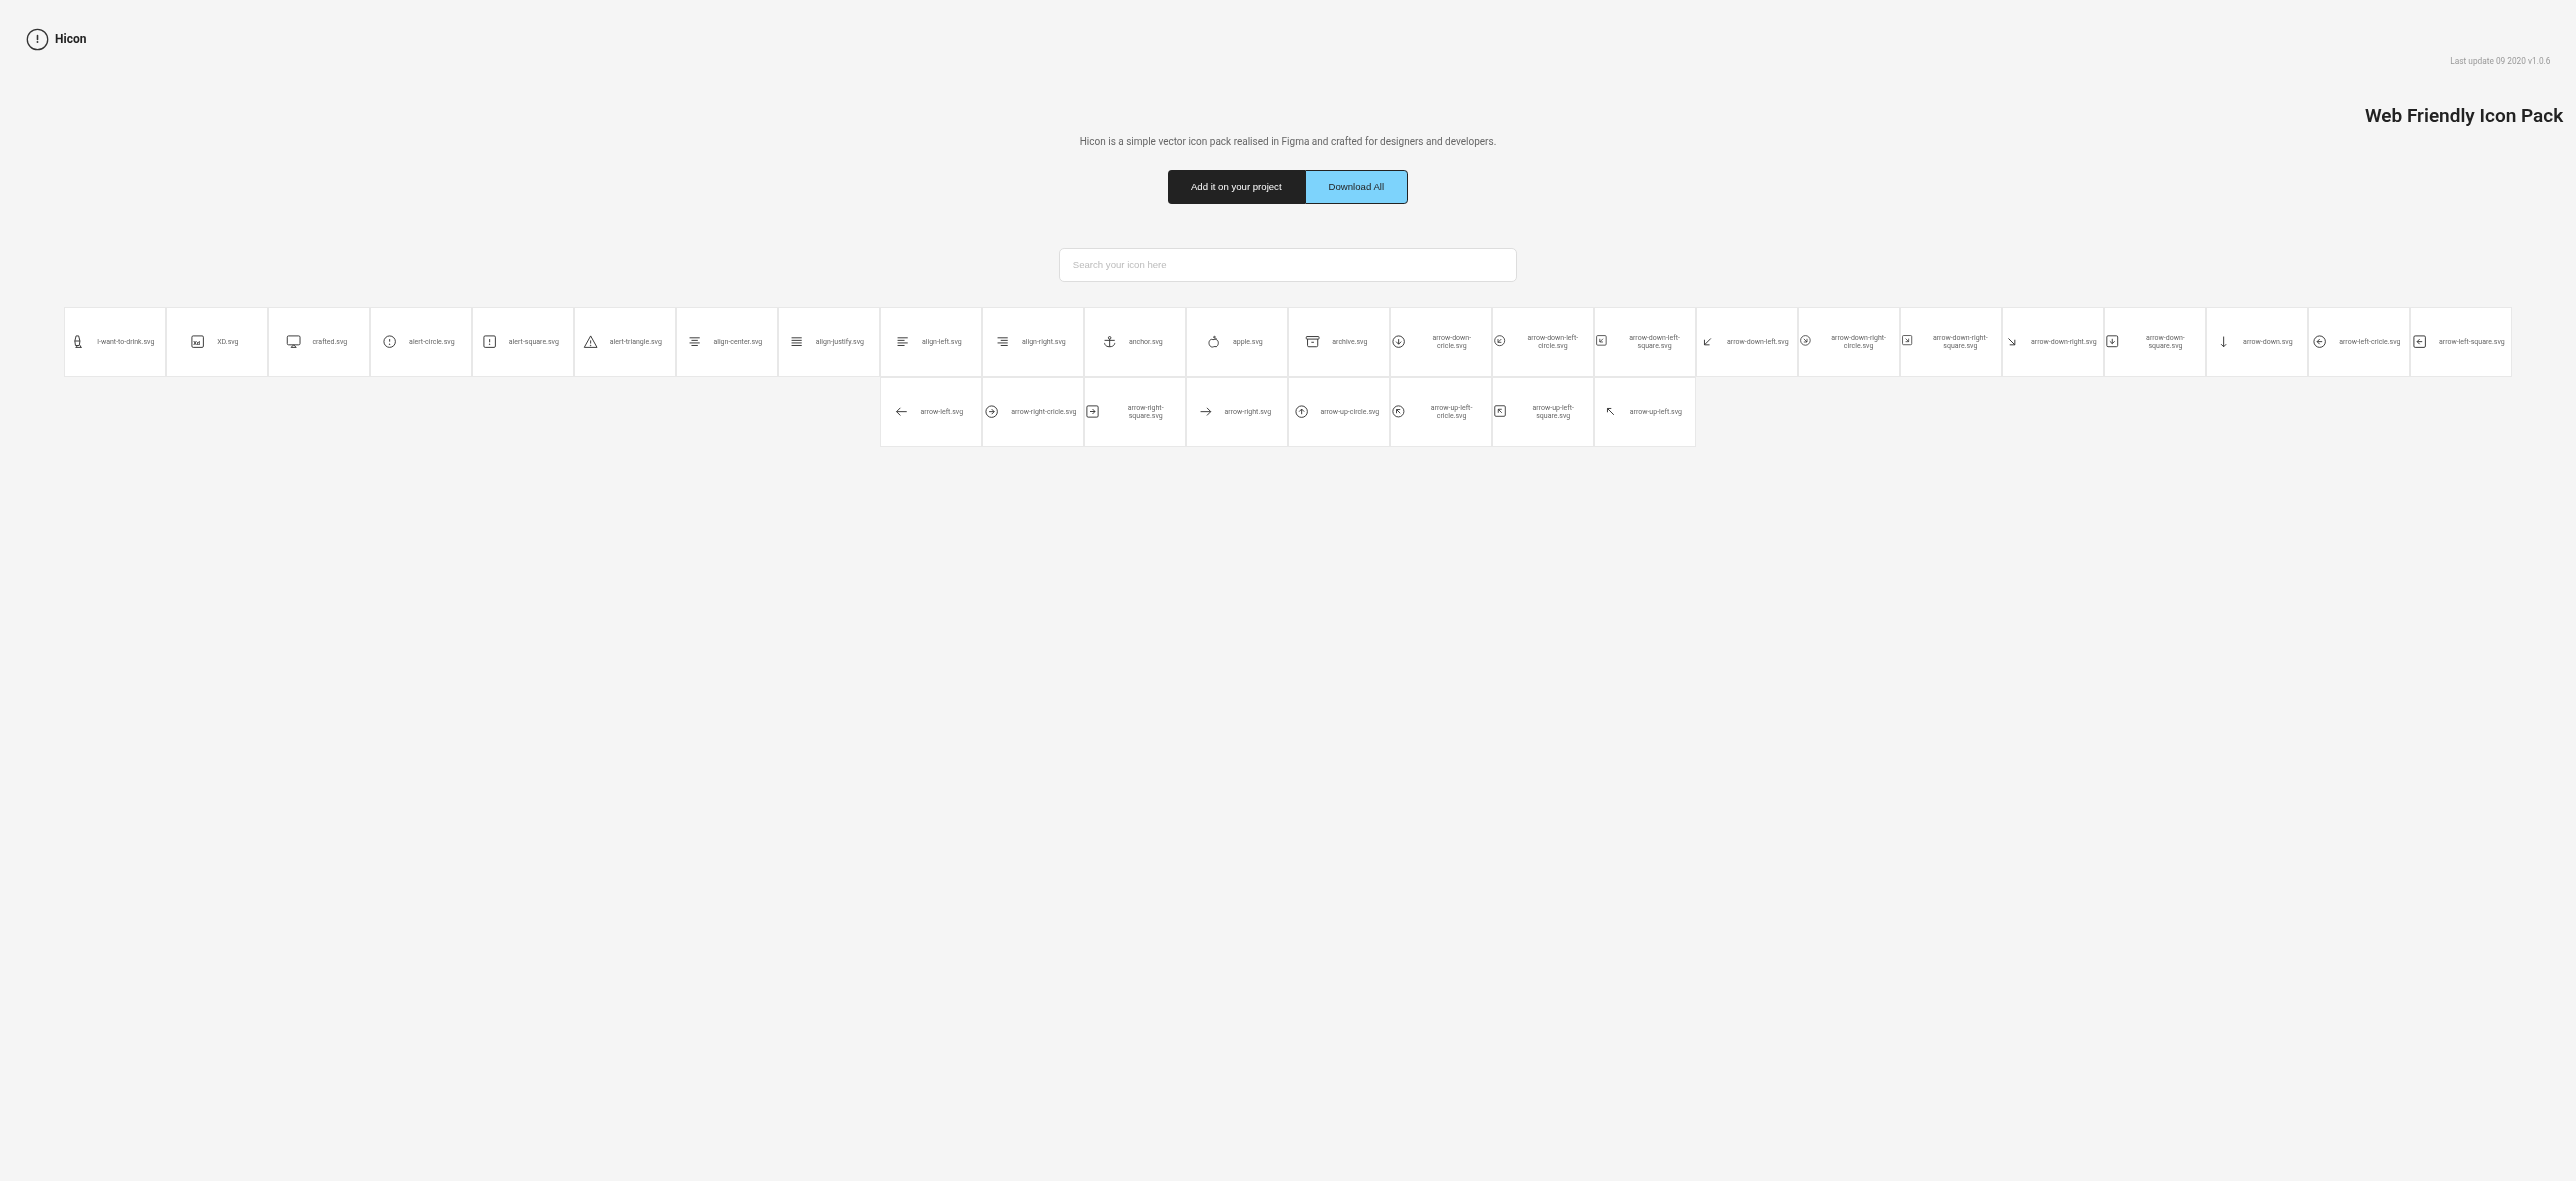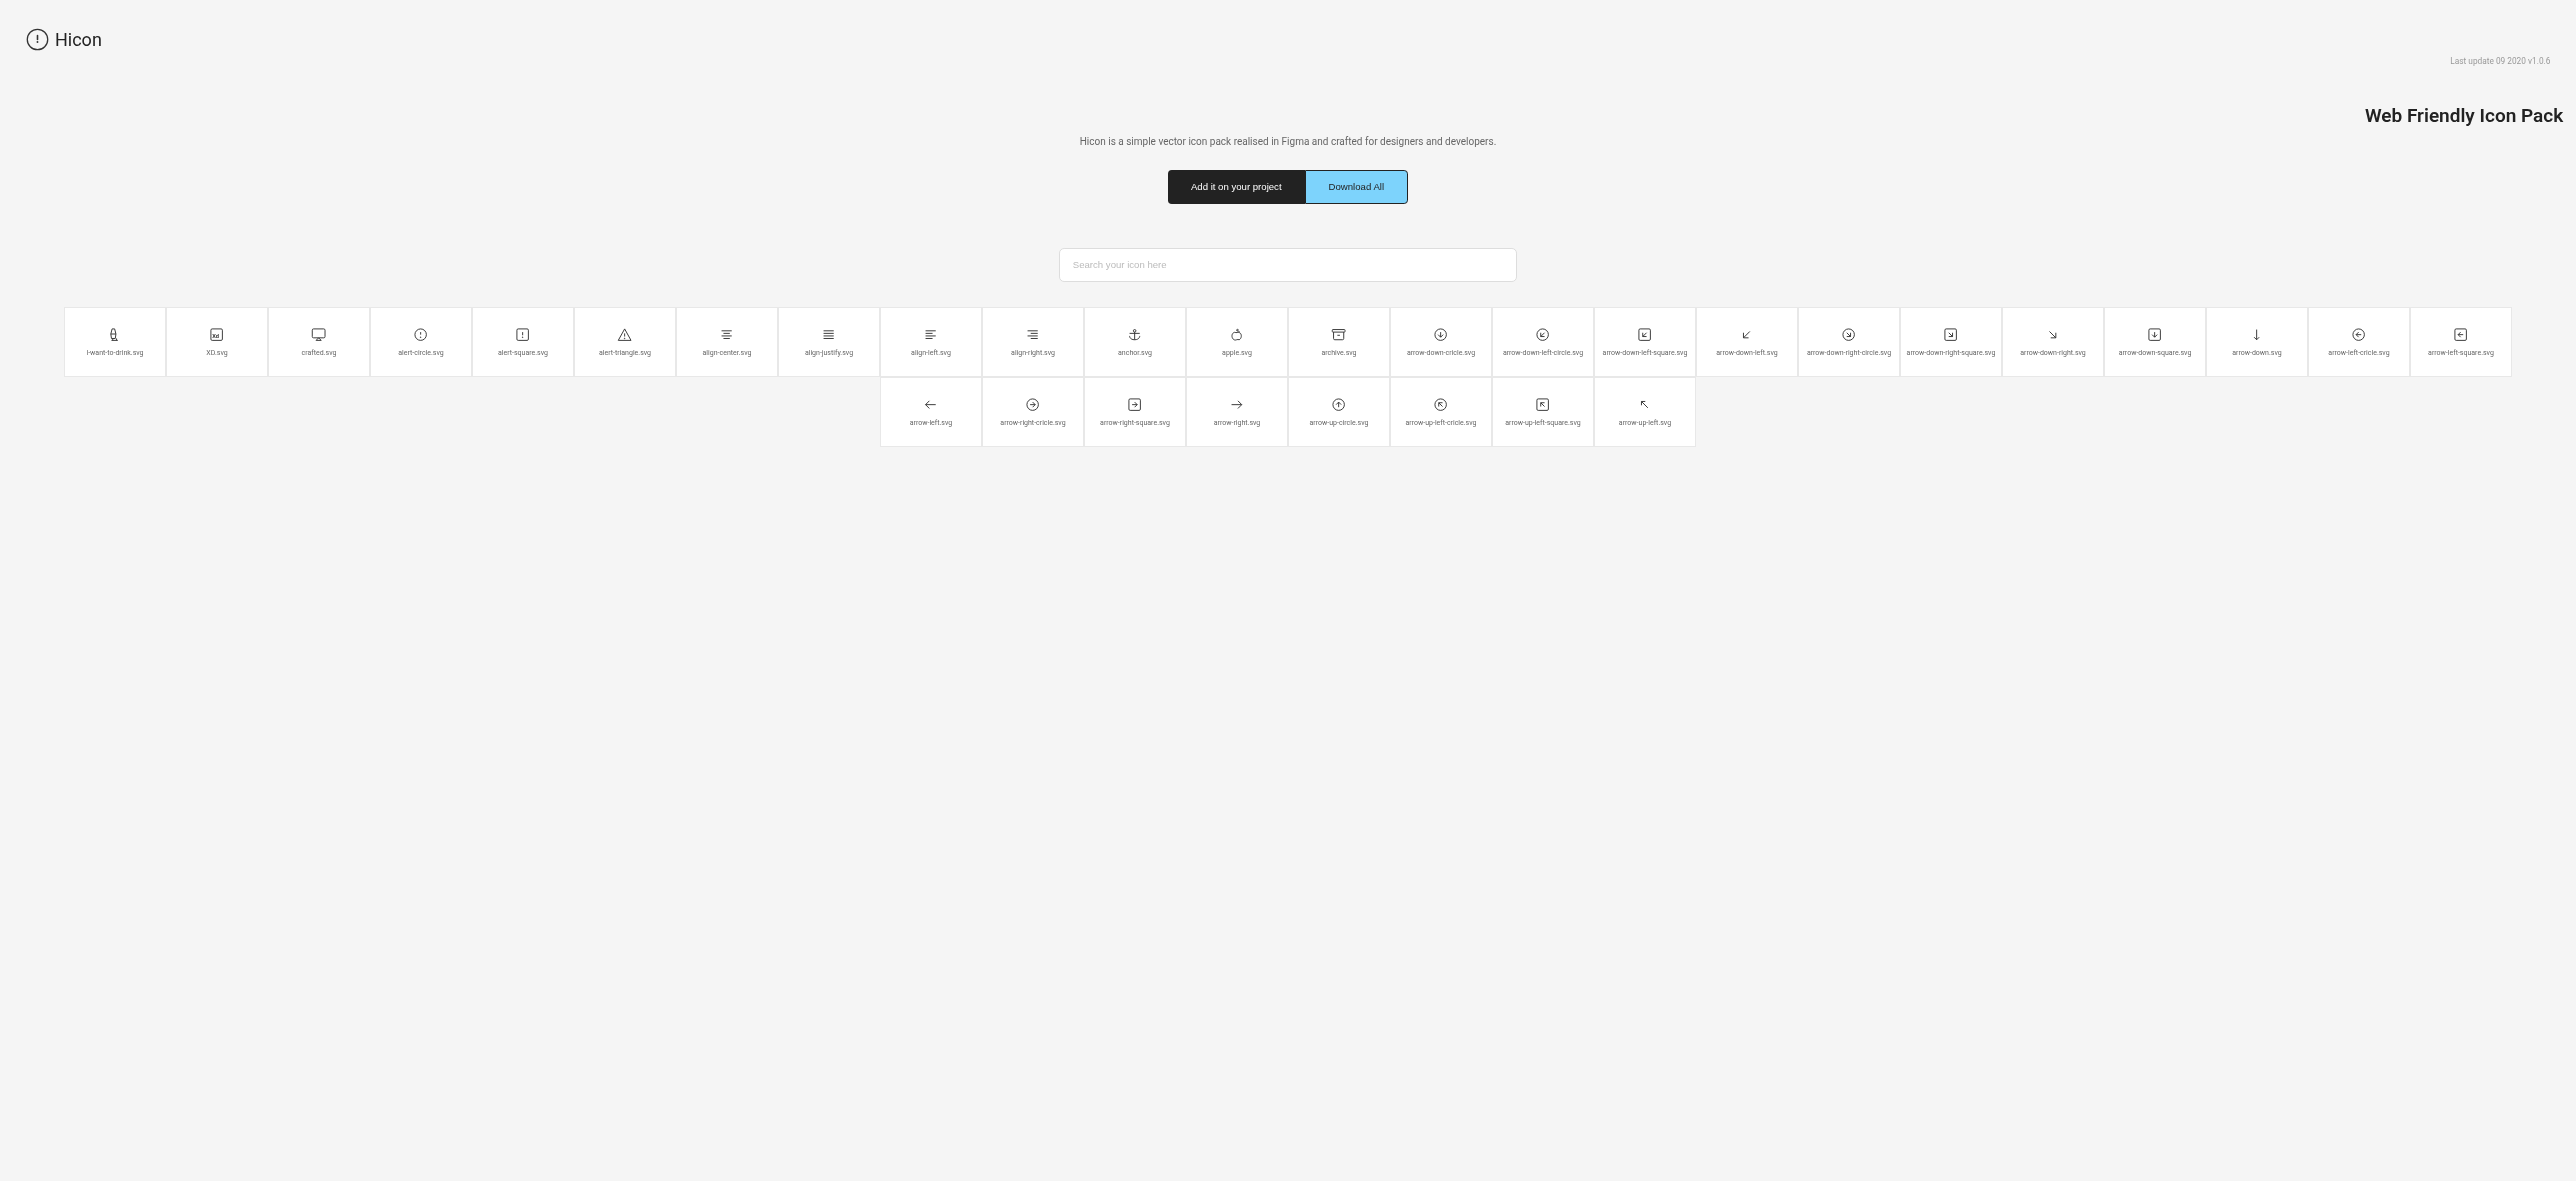--- a/index.html
+++ b/index.html
@@ -27,22 +27,22 @@
       align-items: center;
       gap: 6.4px;
     }
 
     .logo-icon {
       width: 23px;
       height: 23px;
     }
 
     .logo-text {
-      font-size: 18px;
-      font-weight: 400;
+      font-size: 12px;
+      font-weight: 700;
       color: #222;
     }
 
     .version-info {
       font-size: 8.3px;
       color: #999;
       margin-top: 43px;
     }
 
     .hero {
@@ -119,21 +119,20 @@
       padding: 0 25.6px 25.6px;
       gap: 0;
     }
 
     .icon-card {
       width: 102px;
       height: 70px;
       background: #fff;
       border: 0.6px solid #e8e8e8;
       display: flex;
-      flex-direction: column;
       align-items: center;
       justify-content: center;
       gap: 6.4px;
       cursor: pointer;
       transition: box-shadow 0.15s;
     }
 
     .icon-name {
       font-size: 7px;
       color: #666;

